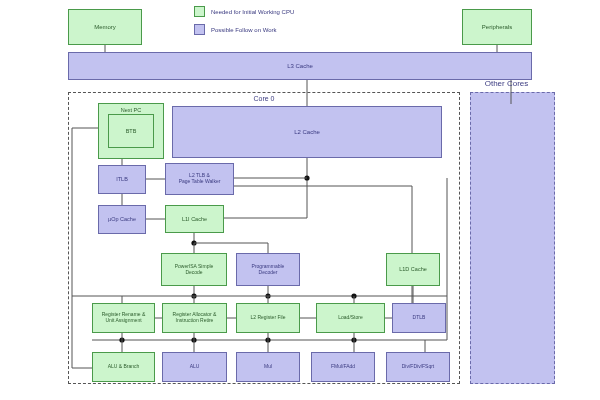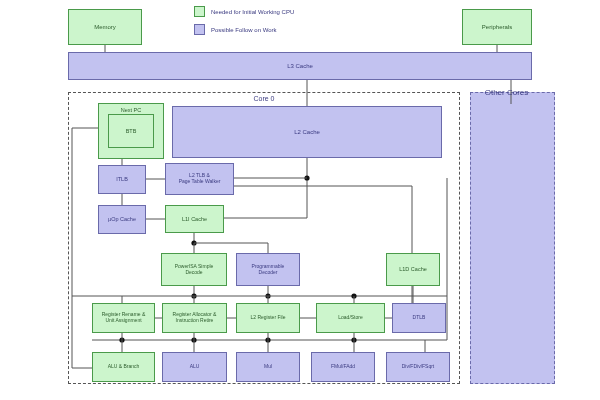--- a/index.html
+++ b/index.html
@@ -111,21 +111,21 @@
     <line x1="194" y1="340" x2="194" y2="352"></line>
     <line x1="268" y1="340" x2="268" y2="352"></line>
     <line x1="354" y1="340" x2="354" y2="352"></line>
     <line x1="425" y1="340" x2="425" y2="352"></line>
   </svg>
 
   <div class="dashed" style="left:68px;top:92px;width:392px;height:292px;"></div>
   <div class="lbl" style="left:0;top:95px;width:528px;text-align:center;font-size:7px;">Core 0</div>
 
   <div class="dashed fill-purple" style="left:470px;top:92px;width:85px;height:292px;"></div>
-  <div class="lbl" style="left:470px;top:88px;width:73px;text-align:center;font-size:8px;">Other Cores</div>
+  <div class="lbl" style="left:470px;top:79px;width:73px;text-align:center;font-size:8px;">Other Cores</div>
 
   <div class="box green" style="left:68px;top:9px;width:74px;height:36px;font-size:6px;">Memory</div>
 
   <div class="box green" style="left:462px;top:9px;width:70px;height:36px;font-size:6px;">Peripherals</div>
 
   <div class="box purple" style="left:68px;top:52px;width:464px;height:28px;font-size:6px;">L3 Cache</div>
 
   <div class="box green" style="left:98px;top:103px;width:66px;height:56px;font-size:5.5px;flex-direction:column;justify-content:flex-start;padding-top:3px;">
     <span>Next PC</span>
   </div>

